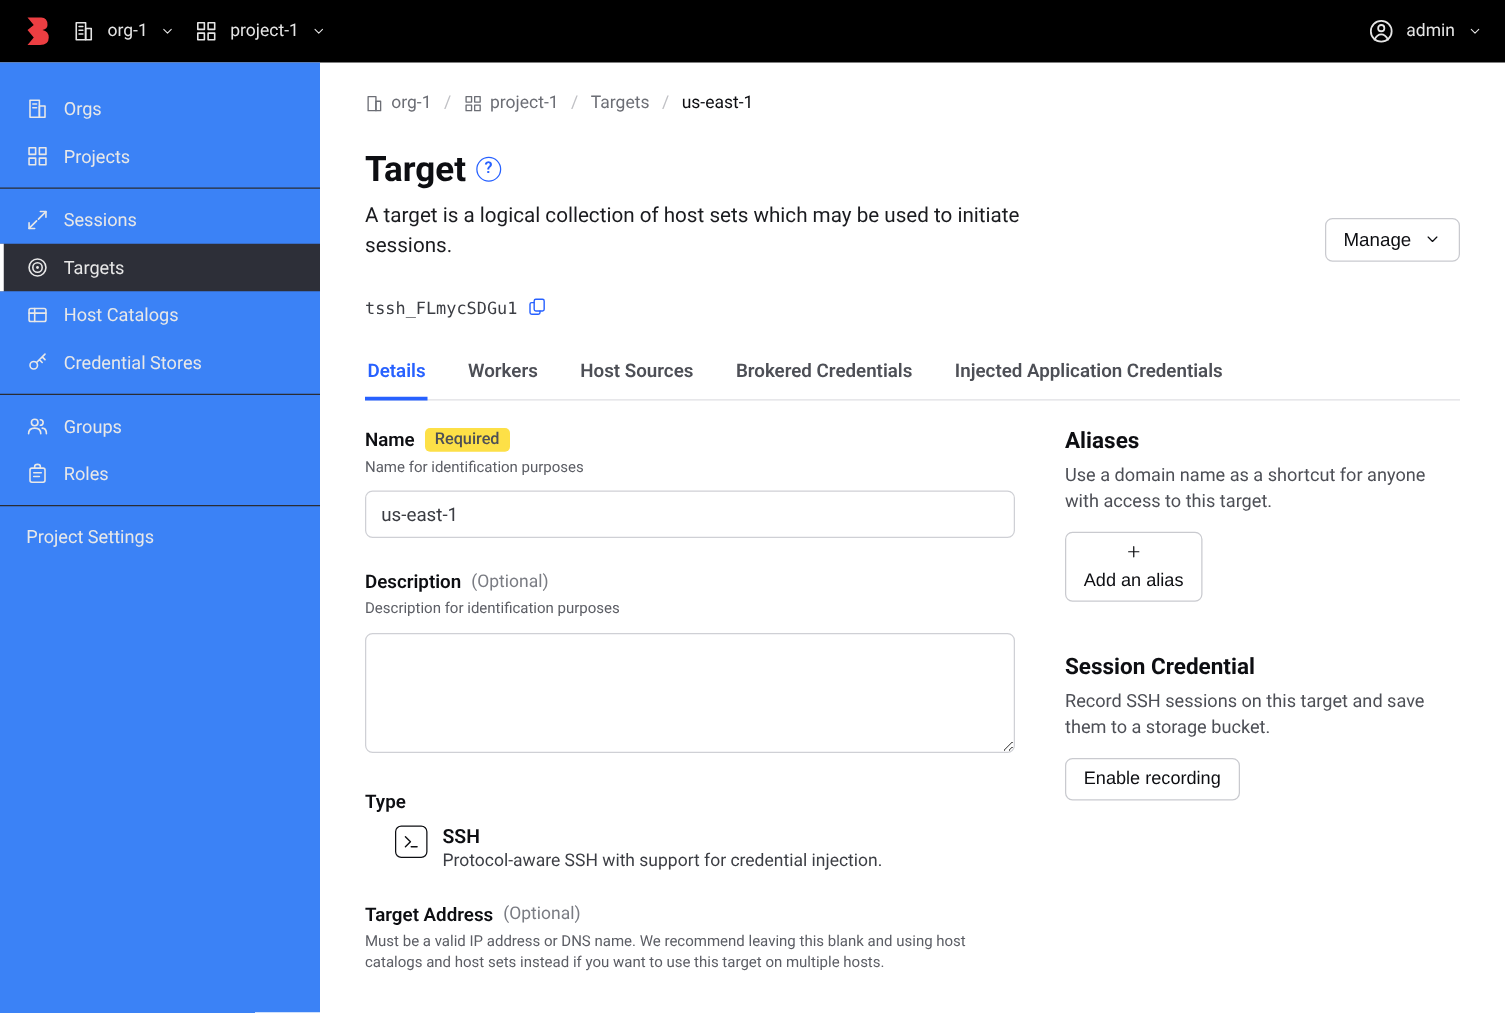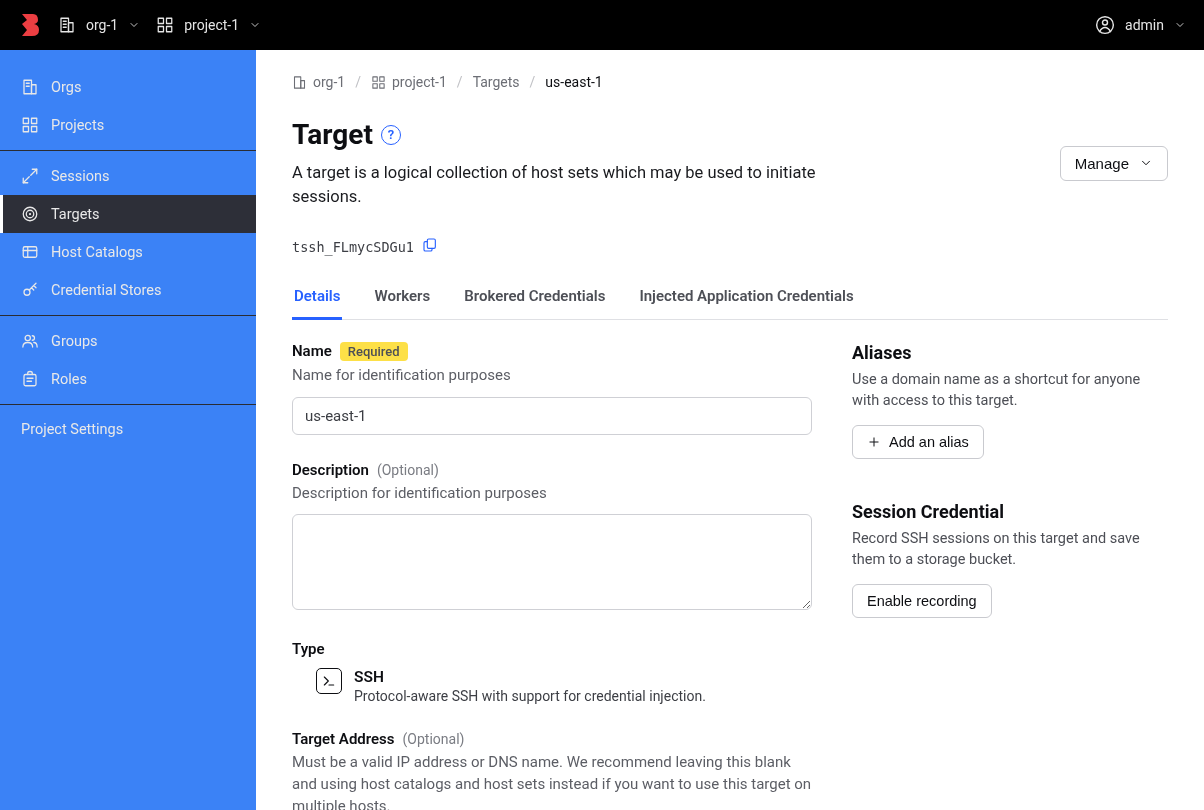--- a/index.html
+++ b/index.html
@@ -20,21 +20,21 @@
     .nav-item svg { width: 18px; height: 18px; flex-shrink: 0; }
     .divider { height: 1px; background: #2a2c33; margin: 6px 0; }
     
     
     .main { flex: 1; overflow-y: auto; background: #fff; padding: 24px 36px 40px 36px; }
     .breadcrumb { display: flex; align-items: center; gap: 10px; color: #6c6e75; font-size: 14px; }
     .breadcrumb span { display:flex; align-items:center; gap:6px; }
     .breadcrumb .sep { color: #c0c1c5; }
     .breadcrumb .current { color: #0d0e12; }
     
-    .hdr-row { display: flex; align-items: center; justify-content: space-between; margin-top: 28px; gap: 32px; }
+    .hdr-row { display: flex; align-items: flex-end; justify-content: space-between; margin-top: 28px; gap: 32px; }
     .page-title { font-size: 28px; font-weight: 700; display:flex; align-items:center; gap:8px; }
     .help-icon { display:inline-flex; width:20px; height:20px; border:1.5px solid #2761ff; border-radius:50%; align-items:center; justify-content:center; color:#2761ff; font-size:13px; font-weight:600; }
     .page-desc { font-size: 16.5px; color: #1a1b1f; margin-top: 10px; max-width: 560px; line-height: 1.45; }
     .manage-btn { display:flex; align-items:center; gap:10px; padding: 8px 14px; border: 1px solid #c9cacf; border-radius: 6px; background:#fff; font-size:15px; cursor:pointer; color:#0d0e12; }
     
     .id-row { display:flex; align-items:center; gap:8px; margin-top: 28px; }
     .id-text { font-family: ui-monospace, Menlo, Consolas, monospace; font-size: 13.5px; color:#3c3e44; }
     .copy-icon { color:#2761ff; cursor:pointer; }
     
     
@@ -44,27 +44,27 @@
     
     
     .content { display:flex; gap: 40px; margin-top: 22px; }
     .col-left { flex: 1; max-width: 520px; }
     .col-right { width: 300px; }
     
     .field { margin-bottom: 26px; }
     .field-label { font-size: 15px; font-weight: 600; display:flex; align-items:center; gap:8px; }
     .badge-req { background:#fde047; color:#4d4f56; font-weight:500; font-size:13px; padding:2px 8px; border-radius:4px; }
     .opt { color:#7a7c83; font-weight:400; font-size:14px; }
-    .field-help { font-size:15px; color:#5c5e65; margin-top:4px; line-height:1.45; }
+    .field-help { font-size:12px; color:#5c5e65; margin-top:4px; line-height:1.45; }
     .input { width:100%; border:1px solid #cfd0d5; border-radius:6px; padding: 9px 12px; font-size:15px; margin-top:10px; color:#3b3d43; background:#fff; font-family:inherit; }
     textarea.input { min-height: 96px; resize: vertical; }
     
     .side-heading { font-size: 18px; font-weight:700; margin-bottom: 6px; }
     .side-desc { font-size: 14.5px; color:#4d4f56; line-height:1.45; margin-bottom: 14px; }
-    .side-btn { display:inline-flex; align-items:center; gap:8px; padding: 8px 14px; border:1px solid #c9cacf; border-radius:6px; background:#fff; font-size:14.5px; cursor:pointer; color:#0d0e12; }
+    .side-btn { display:inline-flex; align-items:center; gap:8px; padding: 8px 14px; border:1px solid #c9cacf; border-radius:6px; background:#fff; font-size:14.5px; cursor:pointer; color:#0d0e12;flex-direction:column; }
     .side-block { margin-bottom: 42px; }
     
     .type-block { display:flex; gap:12px; align-items:flex-start; margin-top:10px;padding-left:24px; }
     .type-icon { width:26px; height:26px; border:1.8px solid #0d0e12; border-radius:5px; display:flex; align-items:center; justify-content:center; flex-shrink:0; }
     .type-name { font-weight:600; font-size:15.5px; }
     .type-desc { font-size:14px; color:#3c3e44; margin-top:2px; }
     
     .icon-stroke { stroke: currentColor; fill:none; stroke-width:1.7; stroke-linecap:round; stroke-linejoin:round; }
   </style>
 </head>
@@ -241,20 +241,21 @@
         <svg width="16" height="16" viewBox="0 0 24 24">
             <rect x="8" y="3" width="12" height="14" rx="2" class="icon-stroke" stroke="#2761ff"></rect>
             <path d="M8 7 L5 7 Q3 7 3 9 L3 19 Q3 21 5 21 L13 21 Q15 21 15 19 L15 17" class="icon-stroke" stroke="#2761ff"></path>
           </svg>
       </span>
     </div>
 
     <div class="tabs">
       <div class="tab active">Details</div>
       <div class="tab">Workers</div>
+      <div class="tab">Host Sources</div>
       <div class="tab">Brokered Credentials</div>
       <div class="tab">Injected Application Credentials</div>
     </div>
 
     <div class="content">
       <div class="col-left">
 
         <div class="field">
           <div class="field-label">
             <span>Name</span>

